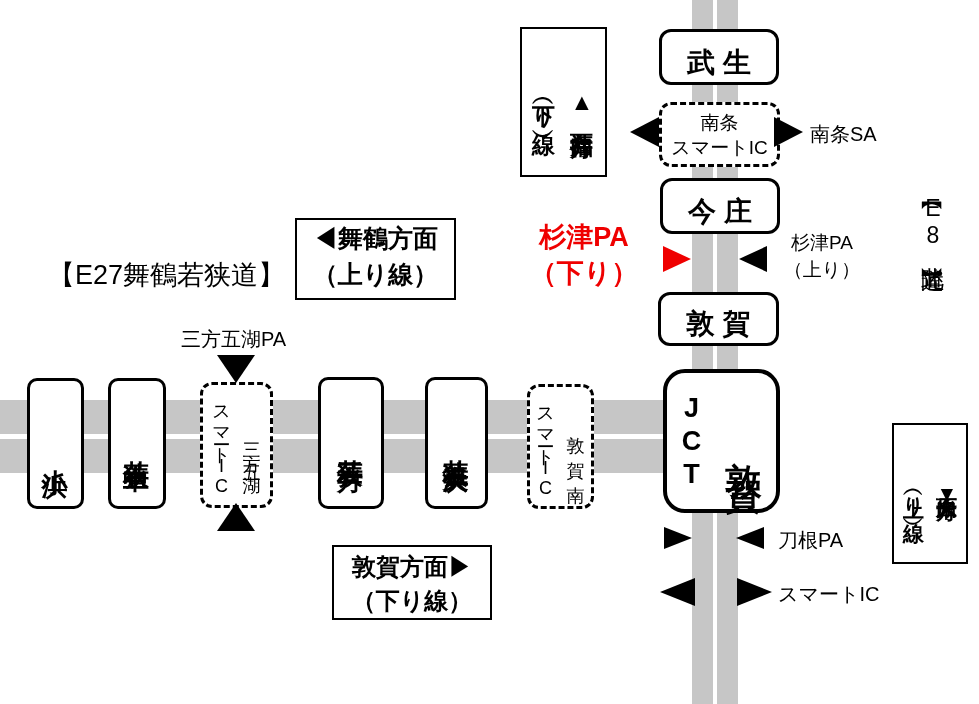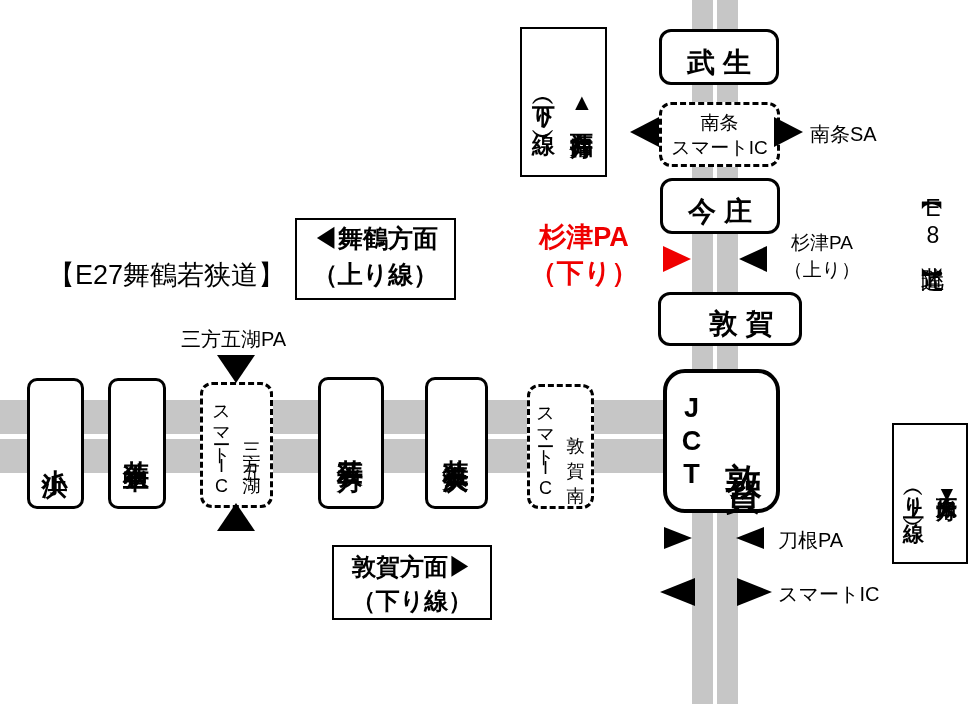--- a/index.html
+++ b/index.html
@@ -17,21 +17,21 @@
   
   .vtext{writing-mode:vertical-rl;text-orientation:mixed;}
   .upright{text-orientation:upright;}
   .vup{writing-mode:vertical-rl;text-orientation:upright;}
 
   
   .stn-h{position:absolute;display:flex;align-items:flex-end;justify-content:center;
     background:#fff;border:3px solid #000;border-radius:12px;font-size:28px;font-weight:600;}
   .takefu{left:659px;top:29px;width:114px;height:50px;}
   .imajo{left:660px;top:178px;width:114px;height:50px;}
-  .tsuruga{left:658px;top:292px;width:115px;height:48px;padding-left:23px;}
+  .tsuruga{left:658px;top:292px;width:115px;height:48px;}
   .kinomoto{left:660px;top:623px;width:115px;height:49px;font-size:26px;}
 
   
   .jct-box{position:absolute;left:663px;top:369px;width:109px;height:136px;background:#fff;
     border:4px solid #000;border-radius:22px;display:flex;flex-direction:row-reverse;
     align-items:center;justify-content:center;gap:12px;}
   .jct-name{font-size:36px;font-weight:600;letter-spacing:16px;padding-top:16px;}
   .jct-code{font-size:27px;font-weight:600;letter-spacing:3px;padding-top:3px;}
 
   

